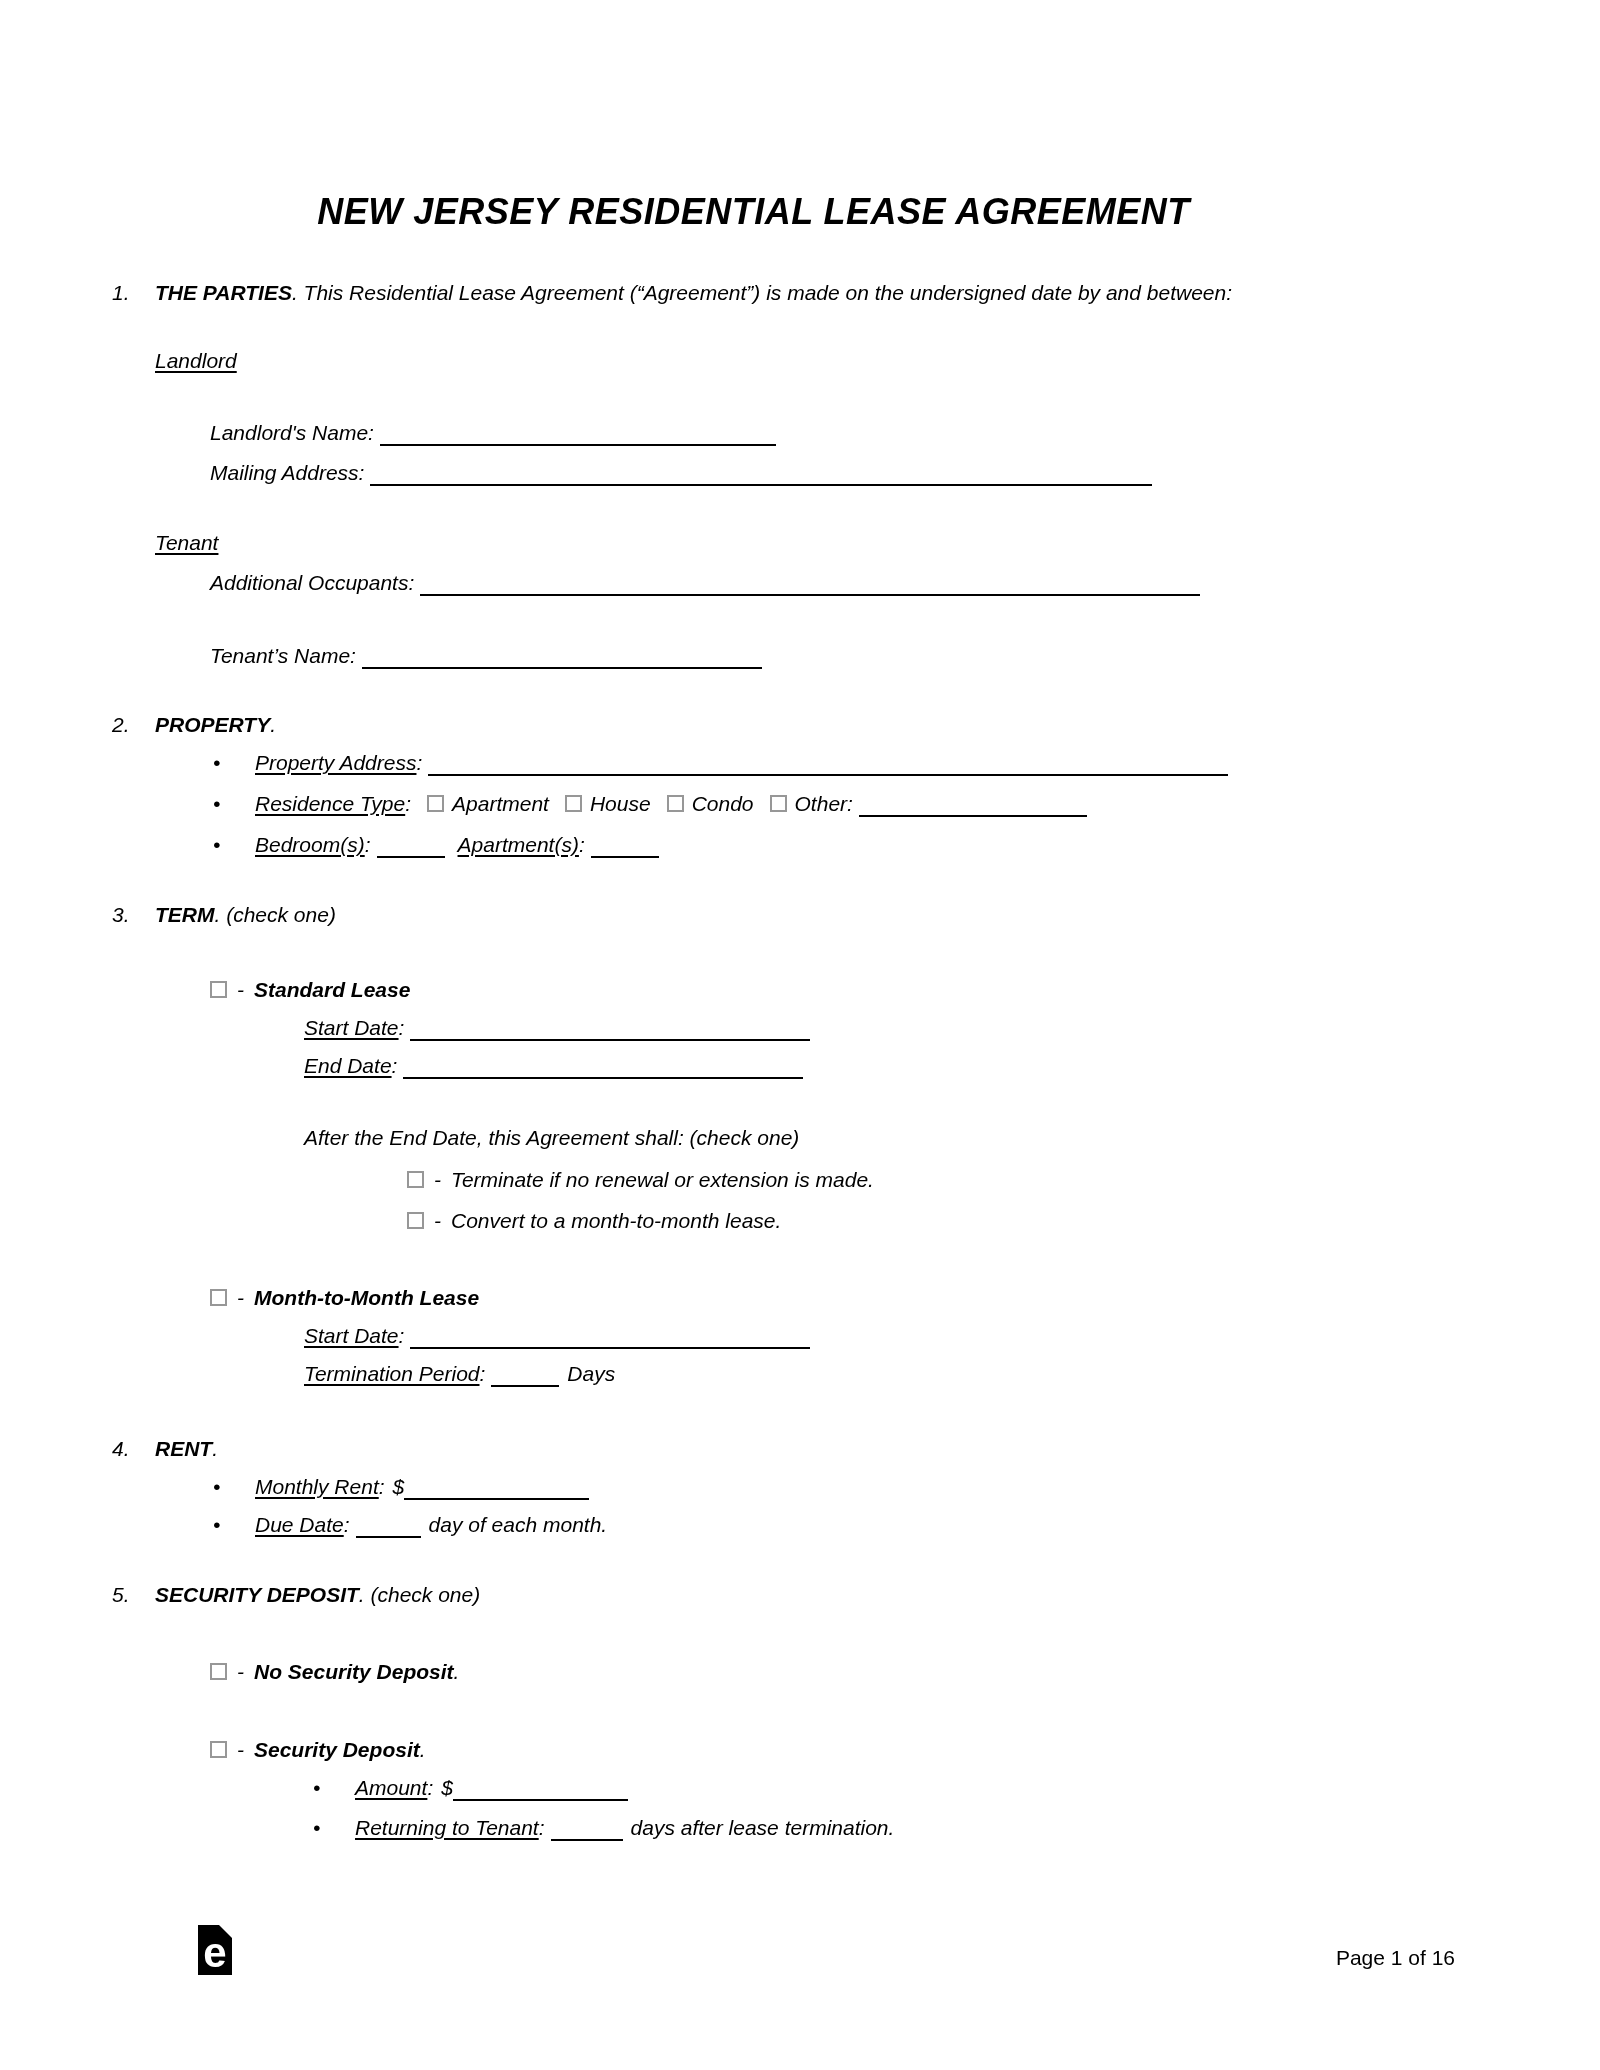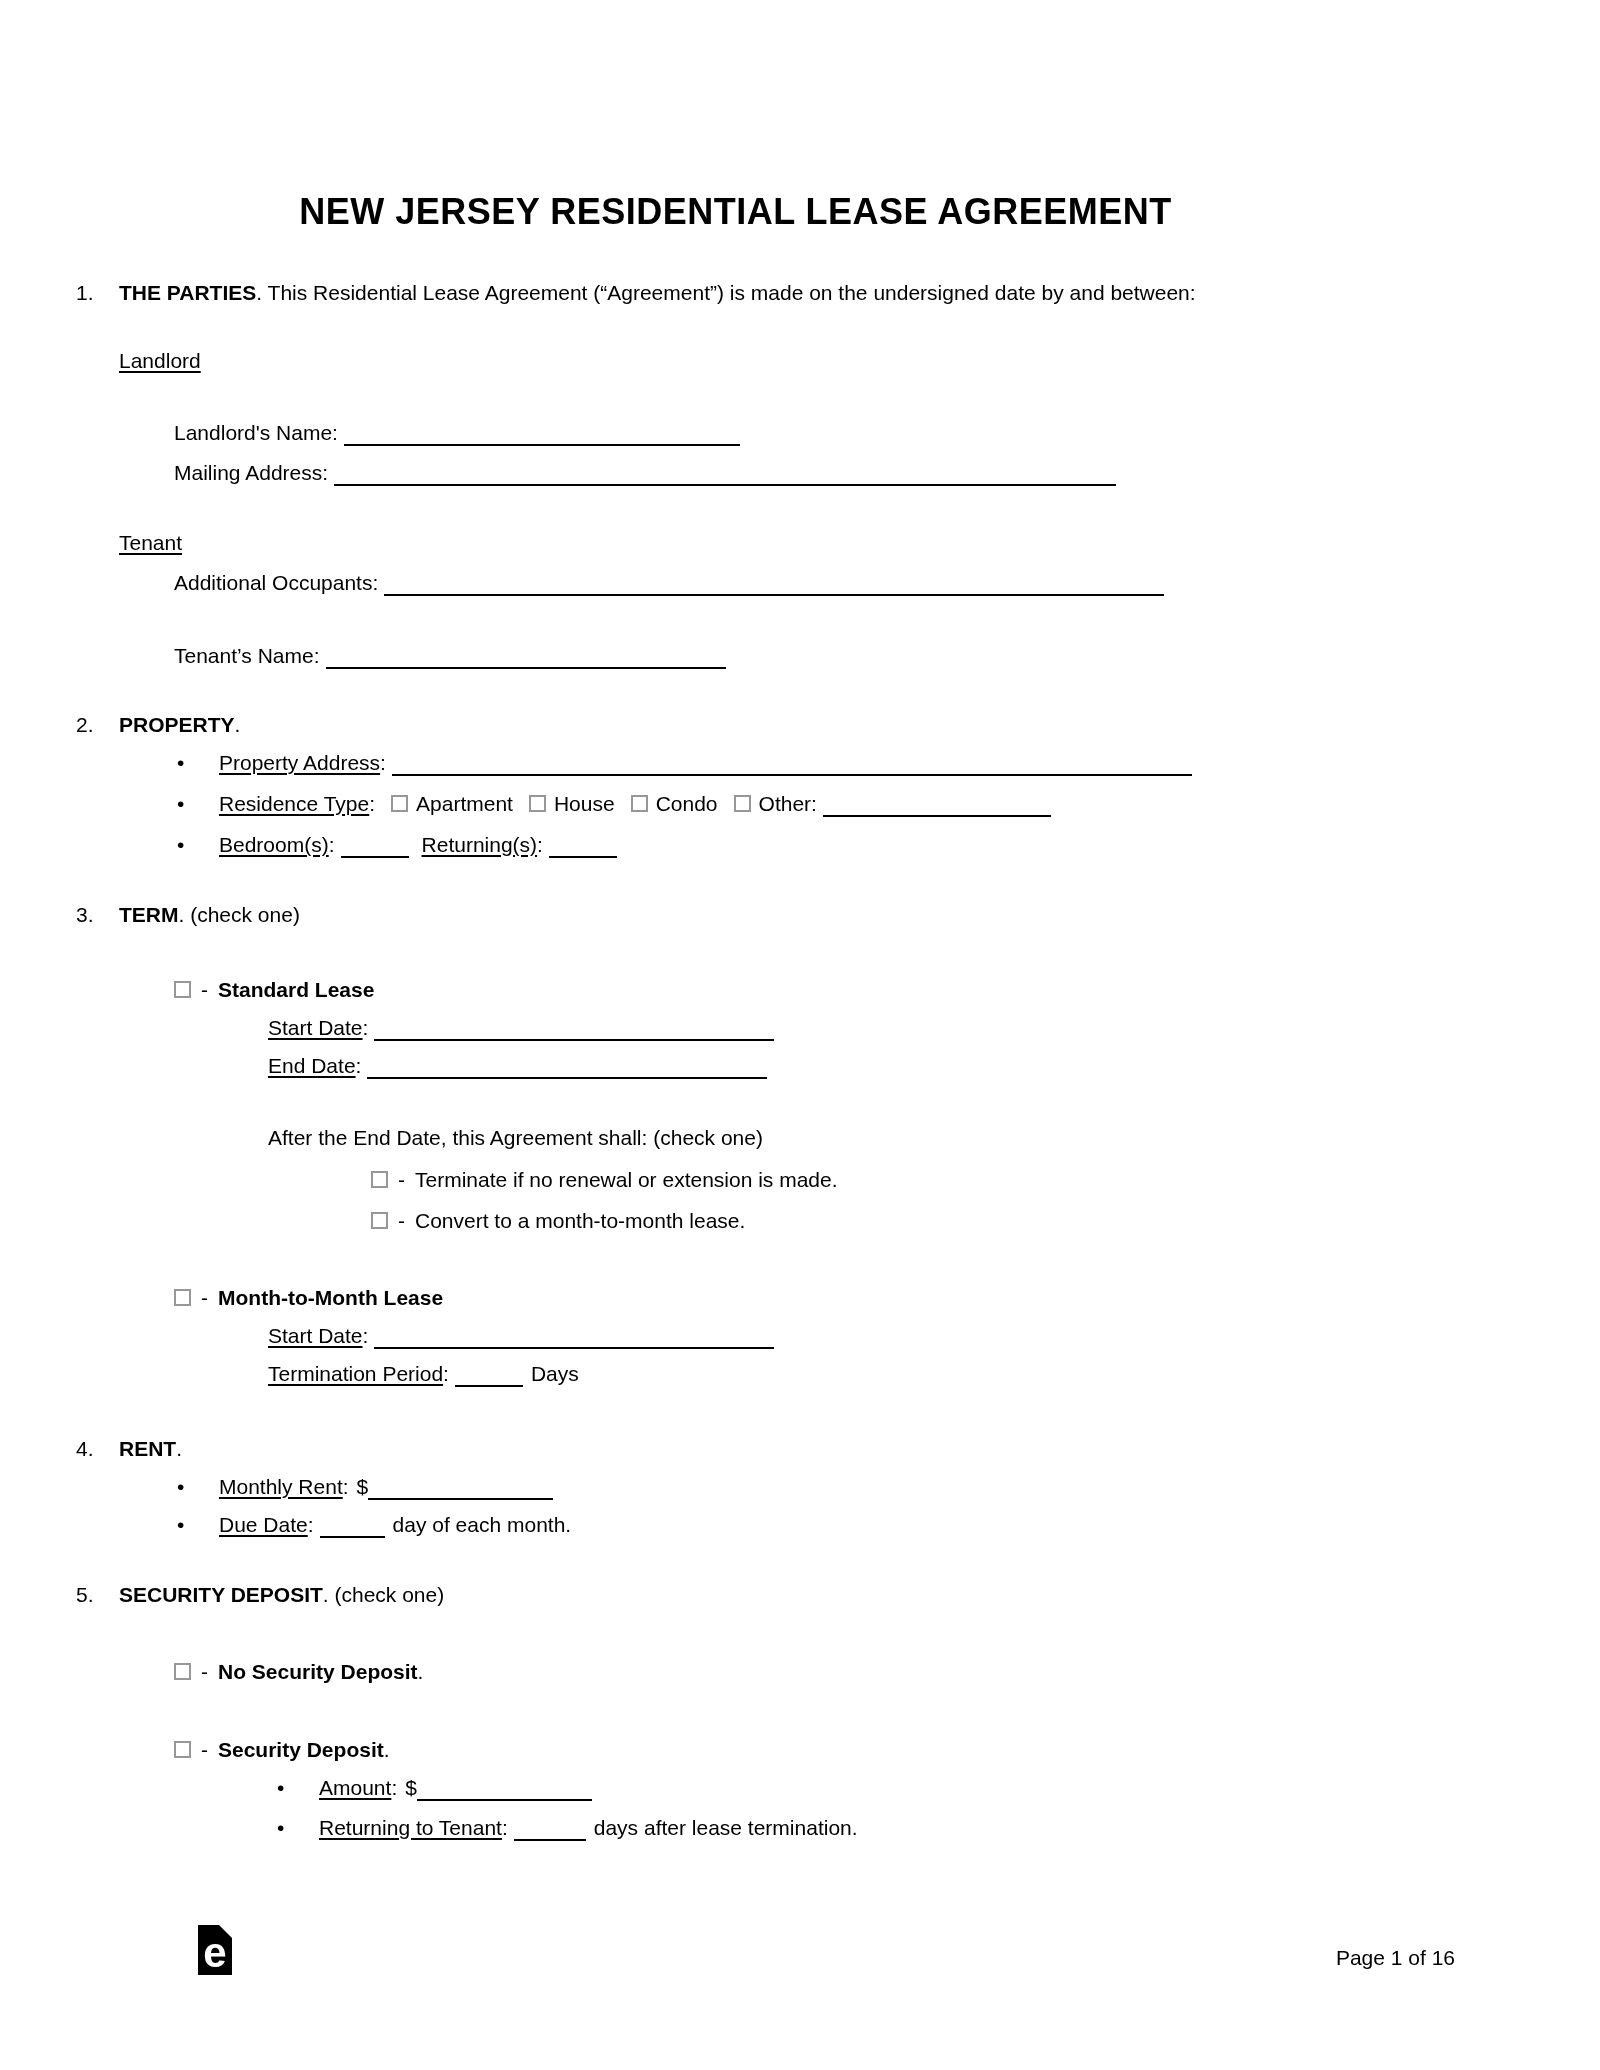--- a/index.html
+++ b/index.html
@@ -5,21 +5,21 @@
   html,body { margin:0; padding:0; background:#fff; }
   .page {
     position:relative;
     width:1600px; height:2070px;
     background:#ffffff;
     font-family:"Liberation Sans", sans-serif;
     font-size:21px; line-height:38px;
     color:#000;
     overflow:hidden;
   }
-  .content { padding:190px 205px 0 76px; }
+  .content { padding:190px 205px 0 112px;font-style:italic; }
   .title {
     font-size:36px; font-weight:bold; line-height:44px;
     text-align:center; letter-spacing:0.5px;
   }
   .sec { display:flex; }
   .sec-num { flex:none; width:43px; }
   .sec-body { flex:1; min-width:0; }
   b, .b { font-weight:bold; }
   .u { text-decoration:underline; text-underline-offset:3px; text-decoration-thickness:2px; }
   .sub1 { margin-left:55px; }
@@ -101,21 +101,21 @@
 
         <div class="brow" style="margin-top:3px">
           <span class="bullet">•</span>
           <div>
             <span class="u">Residence Type</span><span>:</span><span class="chk chk-mid"></span><span>Apartment</span><span class="chk chk-mid"></span><span>House</span><span class="chk chk-mid"></span><span>Condo</span><span class="chk chk-mid"></span><span>Other:</span><span class="blank w228"></span>
           </div>
         </div>
 
         <div class="brow" style="margin-top:3px">
           <span class="bullet">•</span>
-          <div><span class="u">Bedroom(s)</span><span>:</span><span class="blank w68"></span><span class="u gap13">Returning(s)</span><span>:</span><span class="blank w68"></span></div>
+          <div><span class="u">Bedroom(s)</span><span>:</span><span class="blank w68"></span><span class="u gap13">Apartment(s)</span><span>:</span><span class="blank w68"></span></div>
         </div>
       </div>
     </div>
 
     <div class="sec" style="margin-top:32px">
       <div class="sec-num">3.</div>
       <div class="sec-body">
         <div><b>TERM</b><span>. (check one)</span></div>
 
         <div class="chkrow1" style="margin-top:37px">

